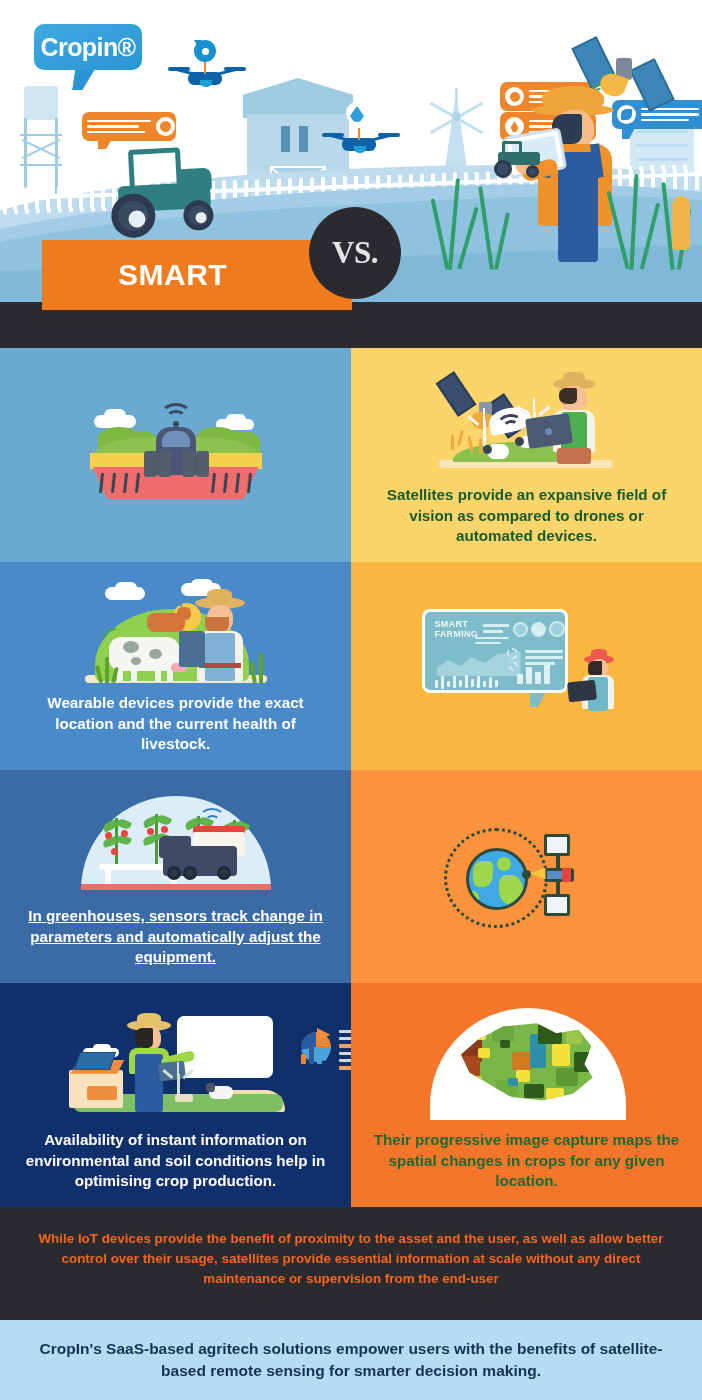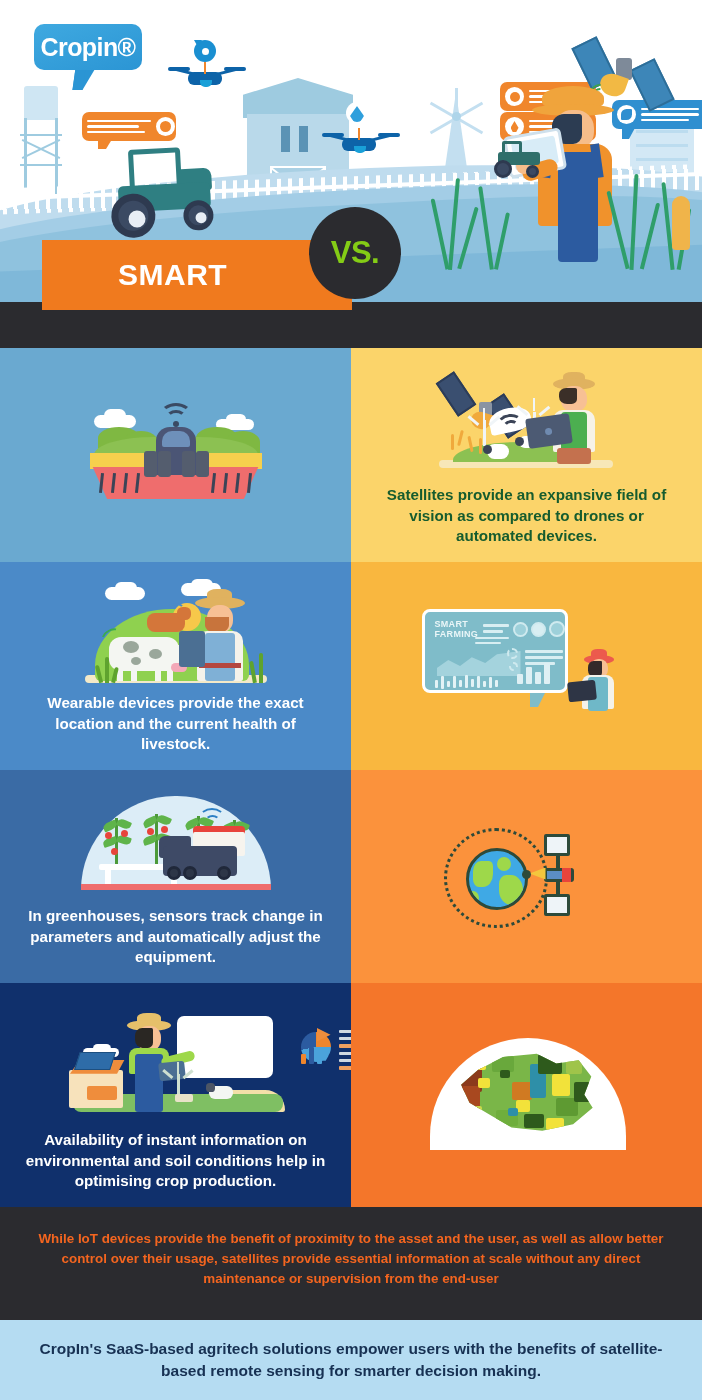--- a/index.html
+++ b/index.html
@@ -264,22 +264,22 @@
     color:#ffffff; font-size:30px; font-weight:bold; letter-spacing:0.5px;
     line-height:1; font-family:"Liberation Sans", sans-serif;
   }
   .vs-circle {
     position:absolute; left:309px; top:207px; width:92px; height:92px;
     background:#2b2b2f; border-radius:50%;
     display:flex; align-items:center; justify-content:center;
     z-index: 8;
   }
   .vs-circle span {
-    color:#84cc16; font-size:31px; font-weight:bold; letter-spacing:-0.5px;
-    font-family:Liberation Sans, sans-serif;
+    color:#e5e5e5; font-size:31px; font-weight:bold; letter-spacing:-0.5px;
+    font-family:Liberation Serif, serif;
   }
   .title-band-bg {
     position:absolute; left:0; top:302px; width:702px; height:46px;
     background:#2b2b2f; z-index:5;
   }
 
   
   .logo {
     position:absolute; left:34px; top:24px; width:108px; height:46px;
     background:#2f9fdc; border-radius:10px;
@@ -916,21 +916,21 @@
             <div class="wifi-arc" style="left:134px; top:23px; width:15px; height:12px; border-color:#2c7fc4 transparent transparent transparent; border-width:2.5px;"></div>
             <div class="a5-crate-top"></div>
             <div class="a5-crate"></div>
             <div class="a5-truck-cab"></div>
             <div class="a5-truck-body"></div>
             <div class="a5-wheel" style="left:96px;"></div>
             <div class="a5-wheel" style="left:112px;"></div>
             <div class="a5-wheel" style="left:146px;"></div>
           </div>
         </div>
-        <div class="cell-text" style="color:#ffffff;">In greenhouses, sensors track change in parameters and automatically adjust the equipment.</div>
+        <div class="cell-text" style="color:#ffffff;text-decoration:underline;">In greenhouses, sensors track change in parameters and automatically adjust the equipment.</div>
       </div>
 
       <div class="cell" style="background:#fb923c; height:213px;">
         <div class="cell-art">
           <div class="art a6">
             <div class="a6-orbit"></div>
             <div class="a6-earth">
               <div class="a6-land" style="left:4px; top:10px; width:20px; height:26px; border-radius:40% 20% 50% 30%;"></div>
               <div class="a6-land" style="left:28px; top:6px; width:14px; height:14px; border-radius:50%;"></div>
               <div class="a6-land" style="left:30px; top:24px; width:24px; height:30px; border-radius:30% 50% 30% 50%;"></div>
@@ -1016,20 +1016,21 @@
               <div class="a8-patch" style="left:110px; top:8px; width:16px; height:14px; background:#9fc44a;"></div>
               <div class="a8-patch" style="left:118px; top:30px; width:16px; height:20px; background:#2e5a1c;"></div>
               <div class="a8-patch" style="left:40px; top:58px; width:22px; height:16px; background:#6fae3c;"></div>
               <div class="a8-patch" style="left:68px; top:62px; width:20px; height:14px; background:#2e5a1c;"></div>
               <div class="a8-patch" style="left:90px; top:66px; width:18px; height:12px; background:#f2e23a;"></div>
               <div class="a8-patch" style="left:26px; top:2px; width:10px; height:8px; background:#3a1c10;"></div>
               <div class="a8-patch" style="left:52px; top:56px; width:10px; height:8px; background:#2e8fa8;"></div>
             </div>
           </div>
         </div>
+        <div class="cell-text" style="color:#1d6b34;">Their progressive image capture maps the spatial changes in crops for any given location.</div>
       </div>
     </div>
   </div>
 
   <div class="footer-note">
     <p>While IoT devices provide the benefit of proximity to the asset and the user, as well as allow better control over their usage, satellites provide essential information at scale without any direct maintenance or supervision from the end-user</p>
   </div>
 
   <div class="band-gap"></div>
 

